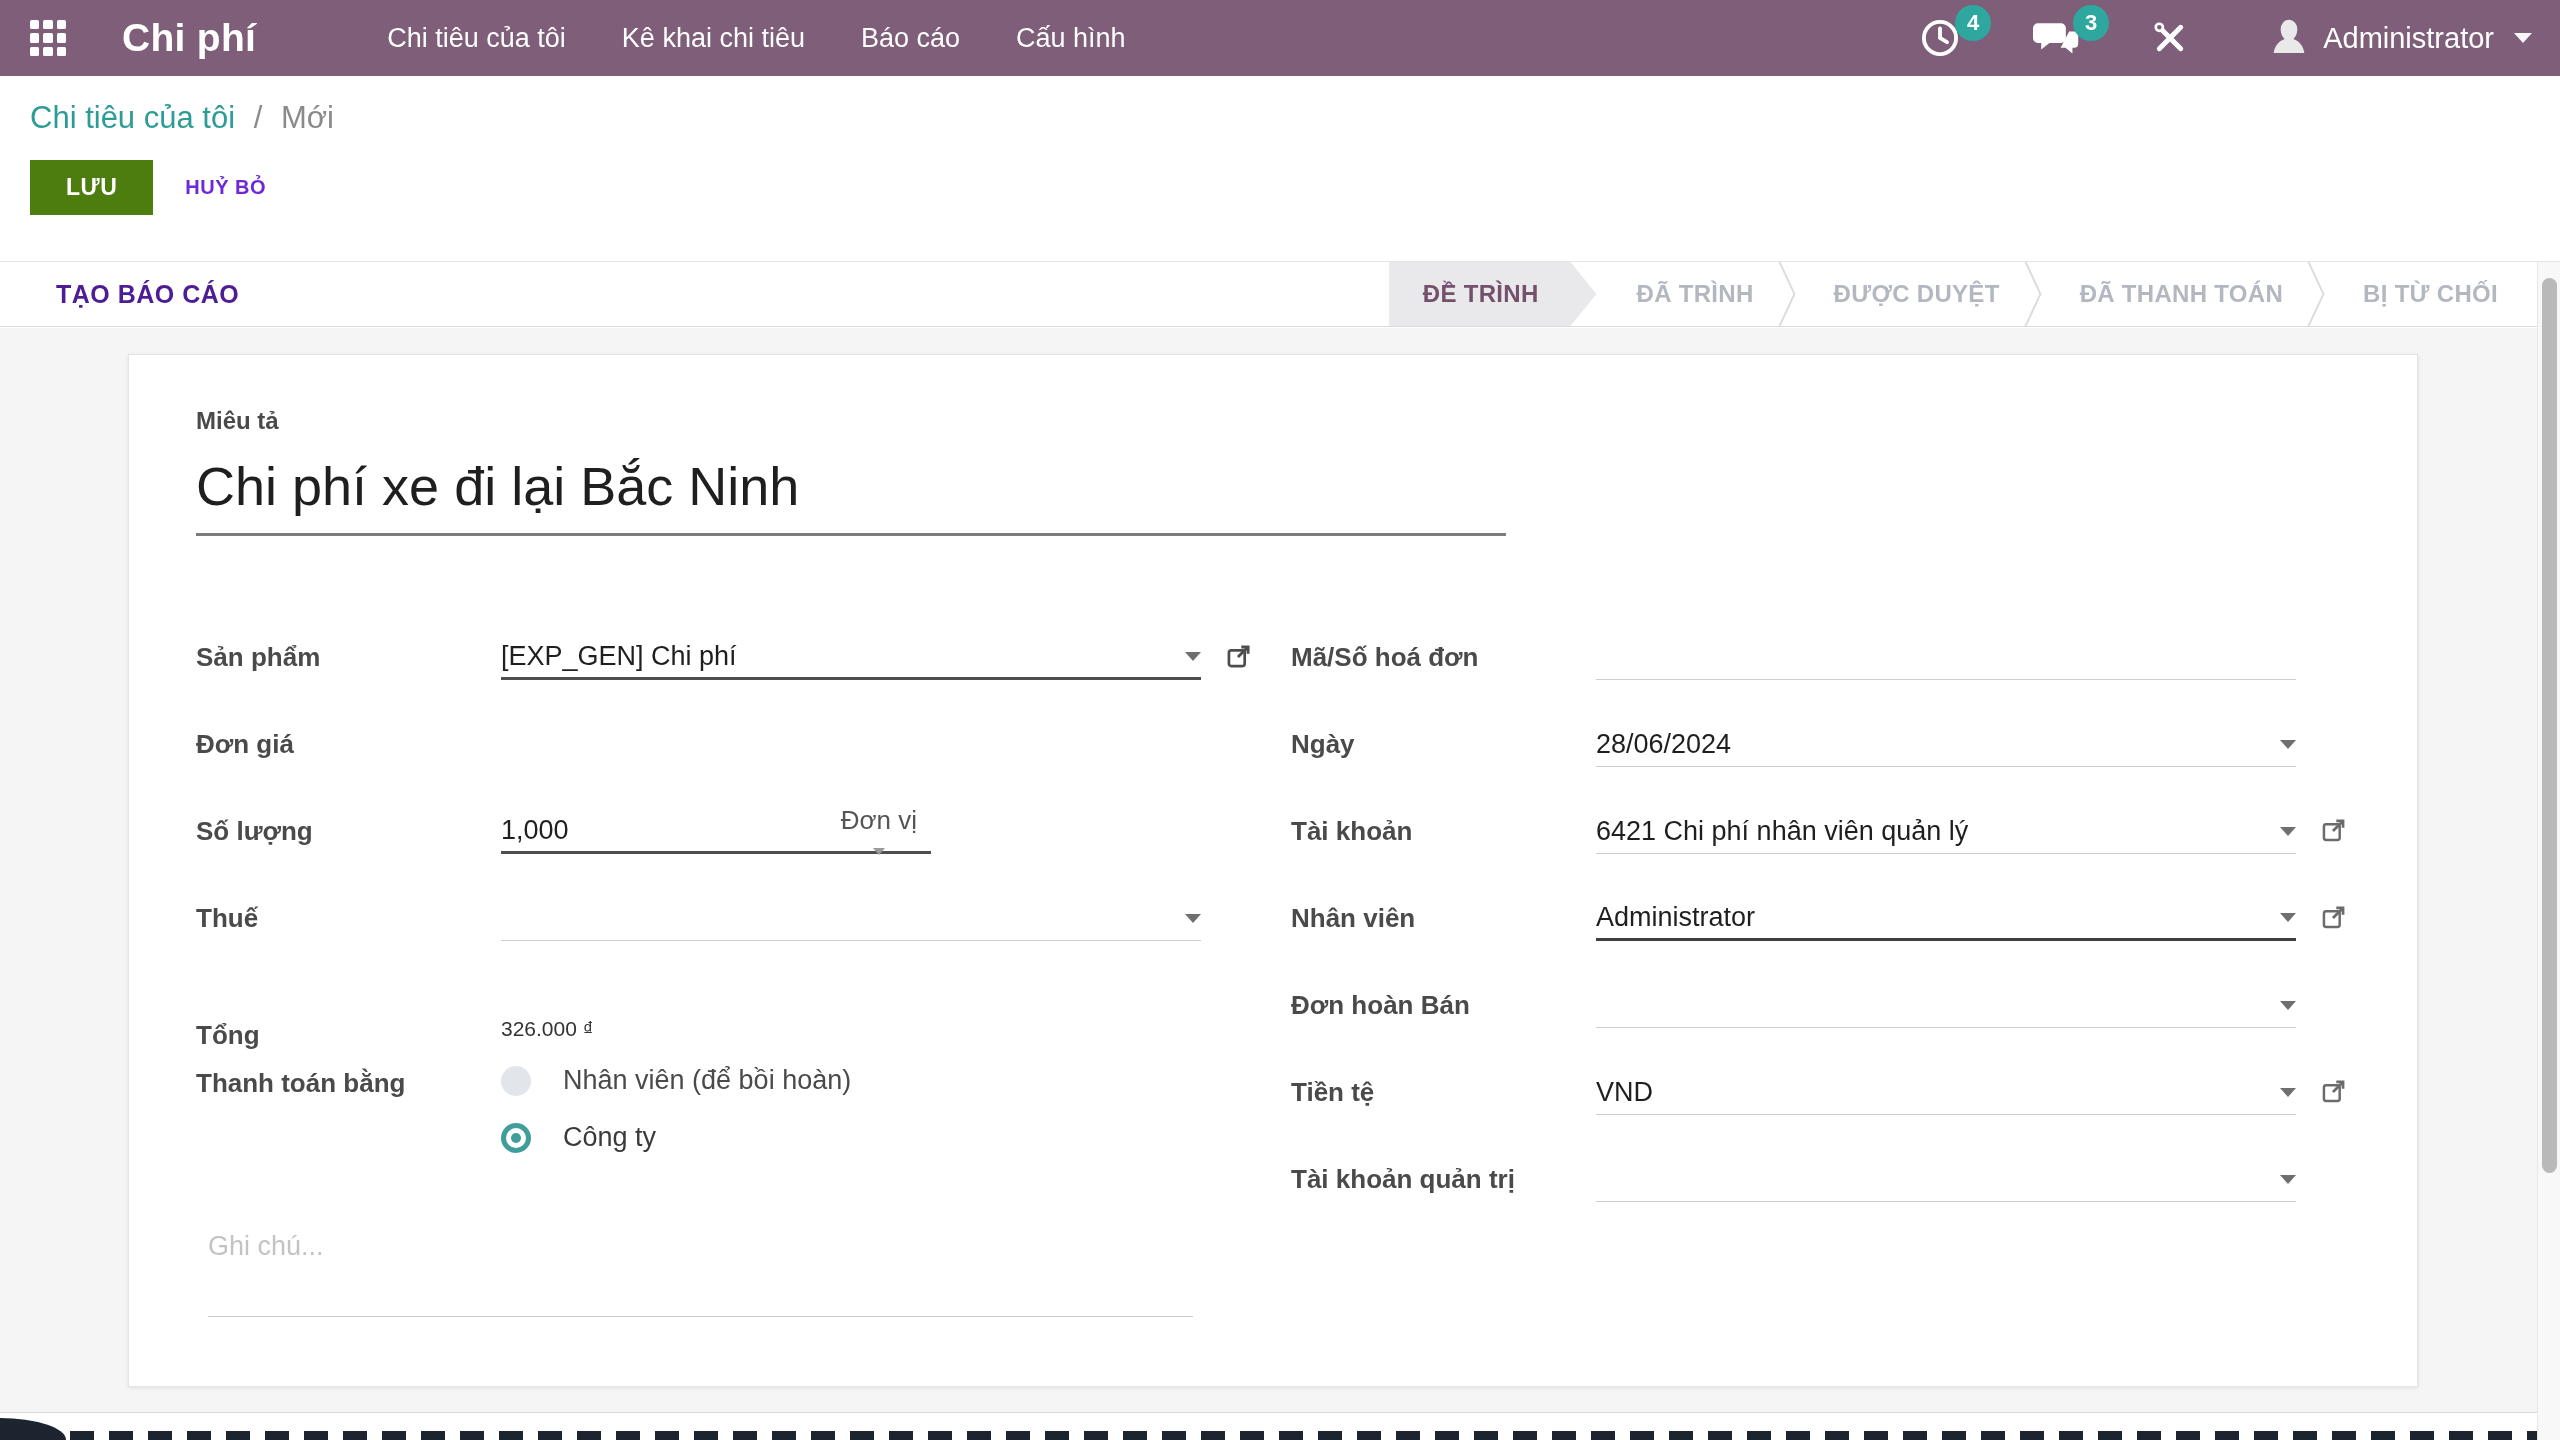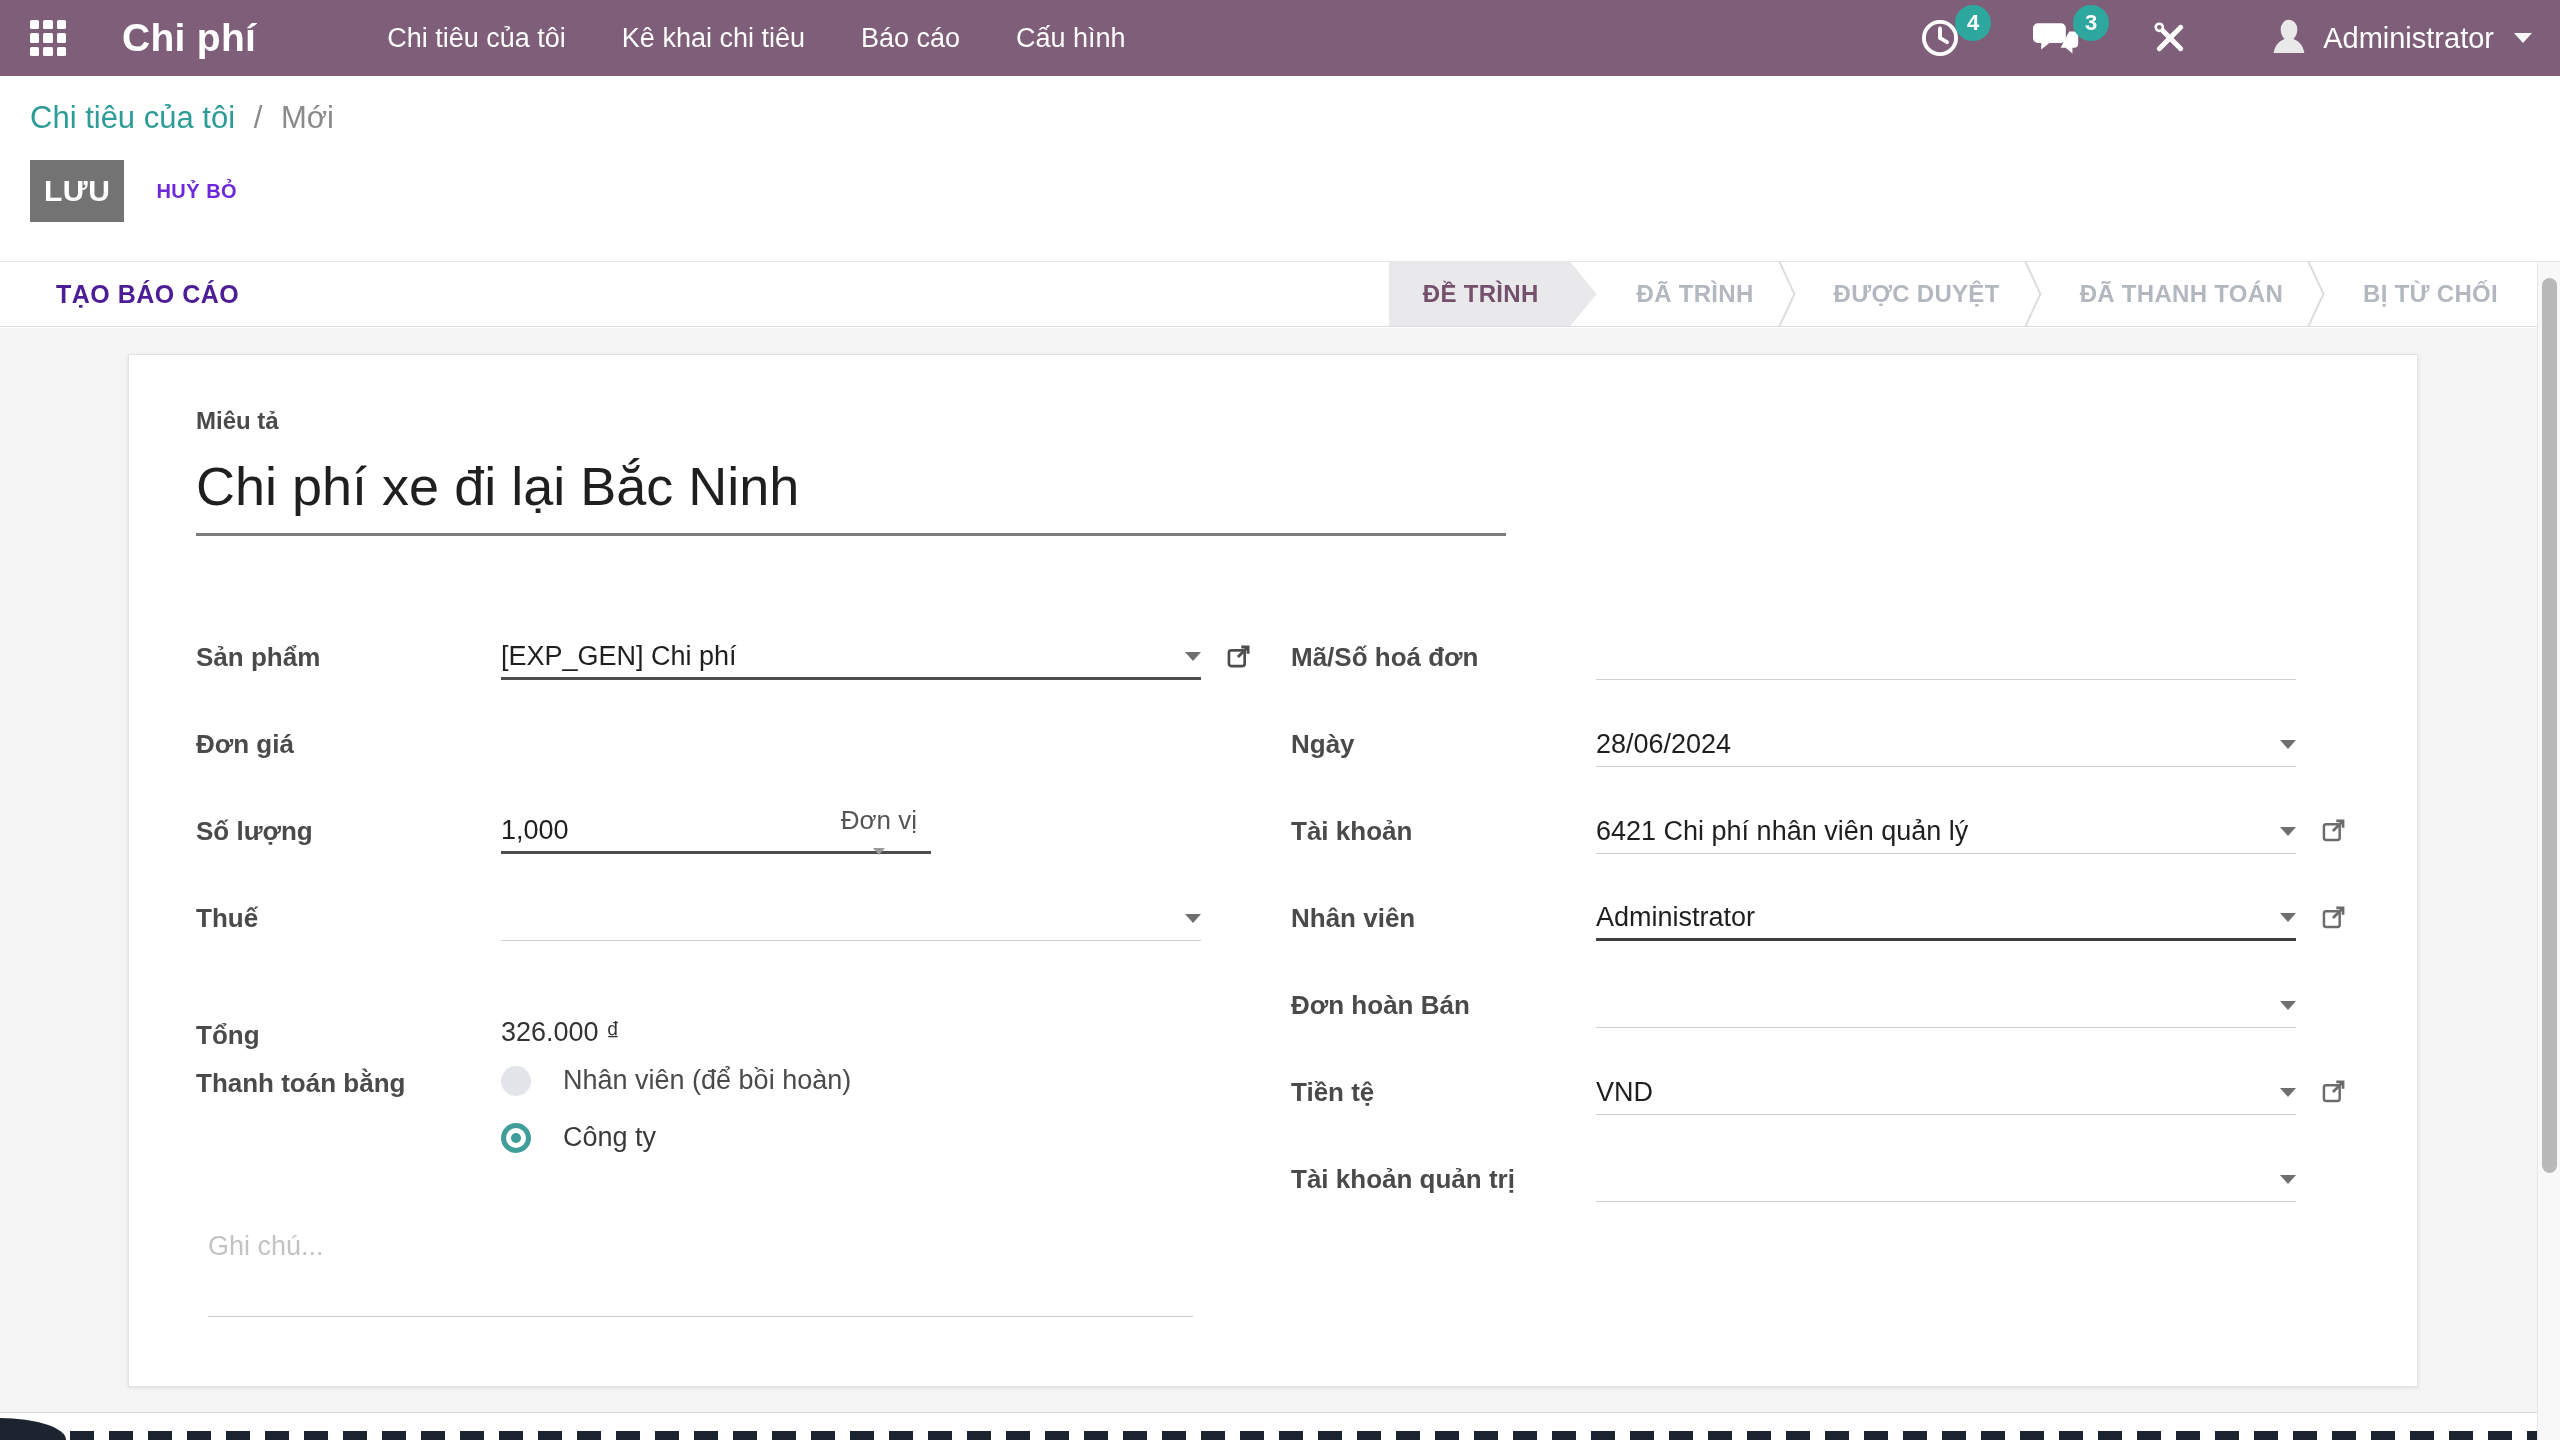--- a/index.html
+++ b/index.html
@@ -20,21 +20,21 @@
   .user-name { font-size:29px; }
   .caret-down-white { width:0; height:0; border-left:9px solid transparent; border-right:9px solid transparent; border-top:10px solid rgba(255,255,255,.95); margin-left:6px; }
 
   
   .header-zone { background:#fff; padding:24px 0 0 30px; height:185px; }
   .breadcrumb { font-size:31px; }
   .breadcrumb .bc-link { color:#2D9C96; cursor:pointer; }
   .breadcrumb .bc-sep { color:#8a8a8a; margin:0 10px; }
   .breadcrumb .bc-current { color:#8a8a8a; }
   .action-btns { margin-top:24px; display:flex; align-items:center; gap:22px; }
-  .btn-save { background:#737373; color:#fff; border:none; font-size:30px; font-weight:bold; padding:14px 14px; cursor:pointer; font-family:inherit; letter-spacing:.5px; }
+  .btn-save { background:#4d7c0f; color:#fff; border:none; font-size:23px; font-weight:bold; padding:14px 36px; cursor:pointer; font-family:inherit; letter-spacing:.5px; }
   .btn-discard { background:none; border:none; color:#6d28d9; font-size:20px; font-weight:bold; padding:14px 10px; cursor:pointer; font-family:inherit; letter-spacing:.5px; }
 
   
   .statusbar { height:66px; background:#fff; border-top:1px solid #e6e6e6; border-bottom:1px solid #d8dbdf; display:flex; justify-content:space-between; align-items:stretch; position:relative; z-index:5; }
   .create-report { align-self:center; margin-left:56px; font-size:25px; font-weight:bold; color:#4c1d95; letter-spacing:.5px; background:none; border:none; cursor:pointer; font-family:inherit; }
   .stepper { display:flex; align-items:stretch; margin-right:22px; }
   .step { display:flex; align-items:center; font-size:24px; font-weight:bold; letter-spacing:.3px; position:relative; cursor:pointer; white-space:nowrap; }
   .step.active { background:#E9E9EC; color:#74506C; padding:0 58px 0 34px;
     clip-path:polygon(0 0, calc(100% - 26px) 0, 100% 50%, calc(100% - 26px) 100%, 0 100%); }
   .step.inactive { color:#B3B8C0; padding:0 40px; }
@@ -64,21 +64,21 @@
   .fvalue-input { border:none; outline:none; font-size:27px; color:#1f1f1f; font-family:inherit; background:transparent; width:100%; }
   .caret { width:0; height:0; border-left:8px solid transparent; border-right:8px solid transparent; border-top:9px solid #6f6f6f; cursor:pointer; flex:none; }
   .unit-select { display:flex; align-items:center; gap:12px; color:#555; cursor:pointer; font-size:26px; padding-right:14px;flex-direction:column; }
   .currency-suffix { color:#1f1f1f; }
   .ext-link { margin-left:24px; margin-top:8px; cursor:pointer; flex:none; }
   .qty-field { width:430px; }
 
   .totals { position:absolute; left:67px; top:662px; }
   .trow { display:flex; align-items:flex-start; margin-bottom:14px; }
   .tlabel { width:305px; font-size:26px; font-weight:bold; color:#4a4a4a; padding-top:3px; }
-  .tvalue { font-size:27px; color:#333; }
+  .tvalue { font-size:21px; color:#333; }
   .radio-row { display:flex; align-items:center; gap:32px; margin-bottom:26px; cursor:pointer; }
   .radio { width:30px; height:30px; border-radius:50%; flex:none; }
   .radio.off { background:#e2e5e9; }
   .radio.on { background:#3F9E99; position:relative; }
   .radio.on::before { content:''; position:absolute; inset:5px; background:#fff; border-radius:50%; }
   .radio.on::after { content:''; position:absolute; inset:10px; background:#3F9E99; border-radius:50%; }
   .radio-label { font-size:27px; color:#3a3a3a; }
 
   .notes-area { position:absolute; left:67px; top:876px; }
   .notes-input { width:985px; height:86px; border:none; border-bottom:1px solid #ccc; outline:none; resize:none; font-family:inherit; font-size:27px; color:#333; background:transparent;margin-left:12px; }

